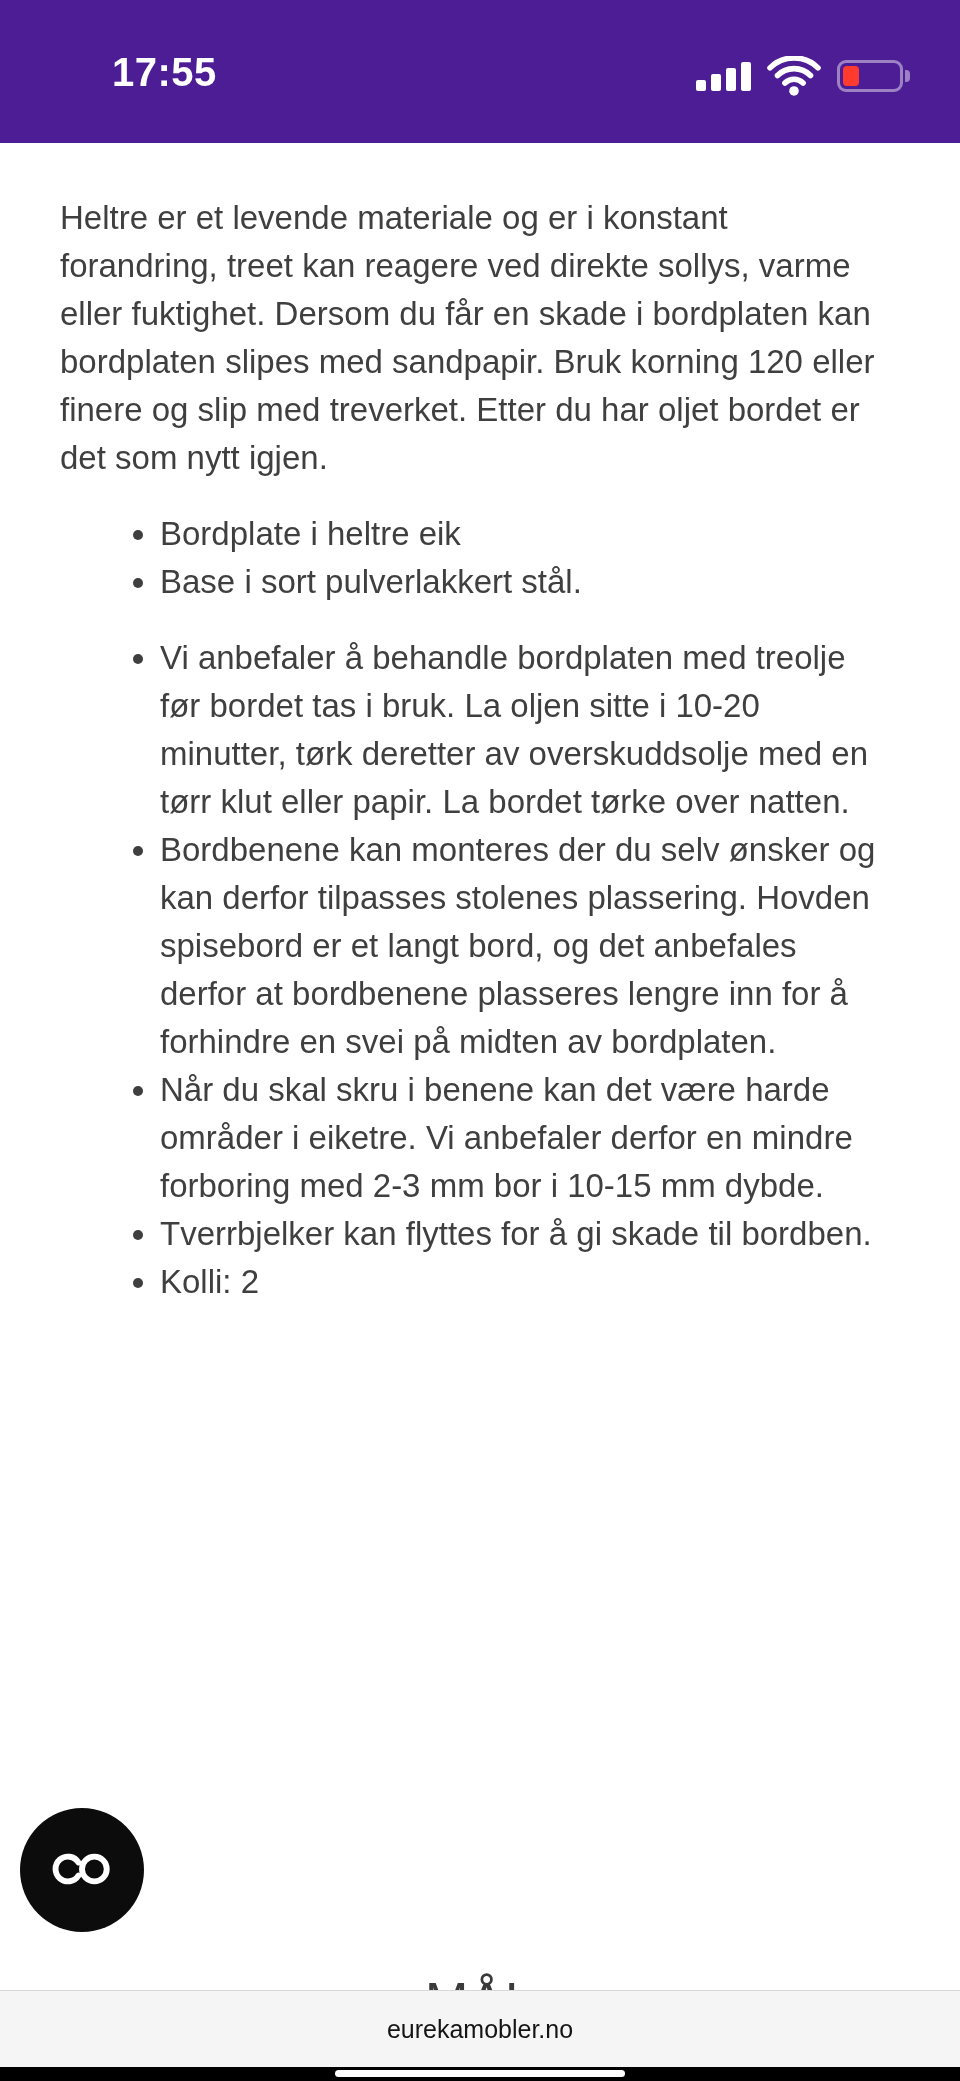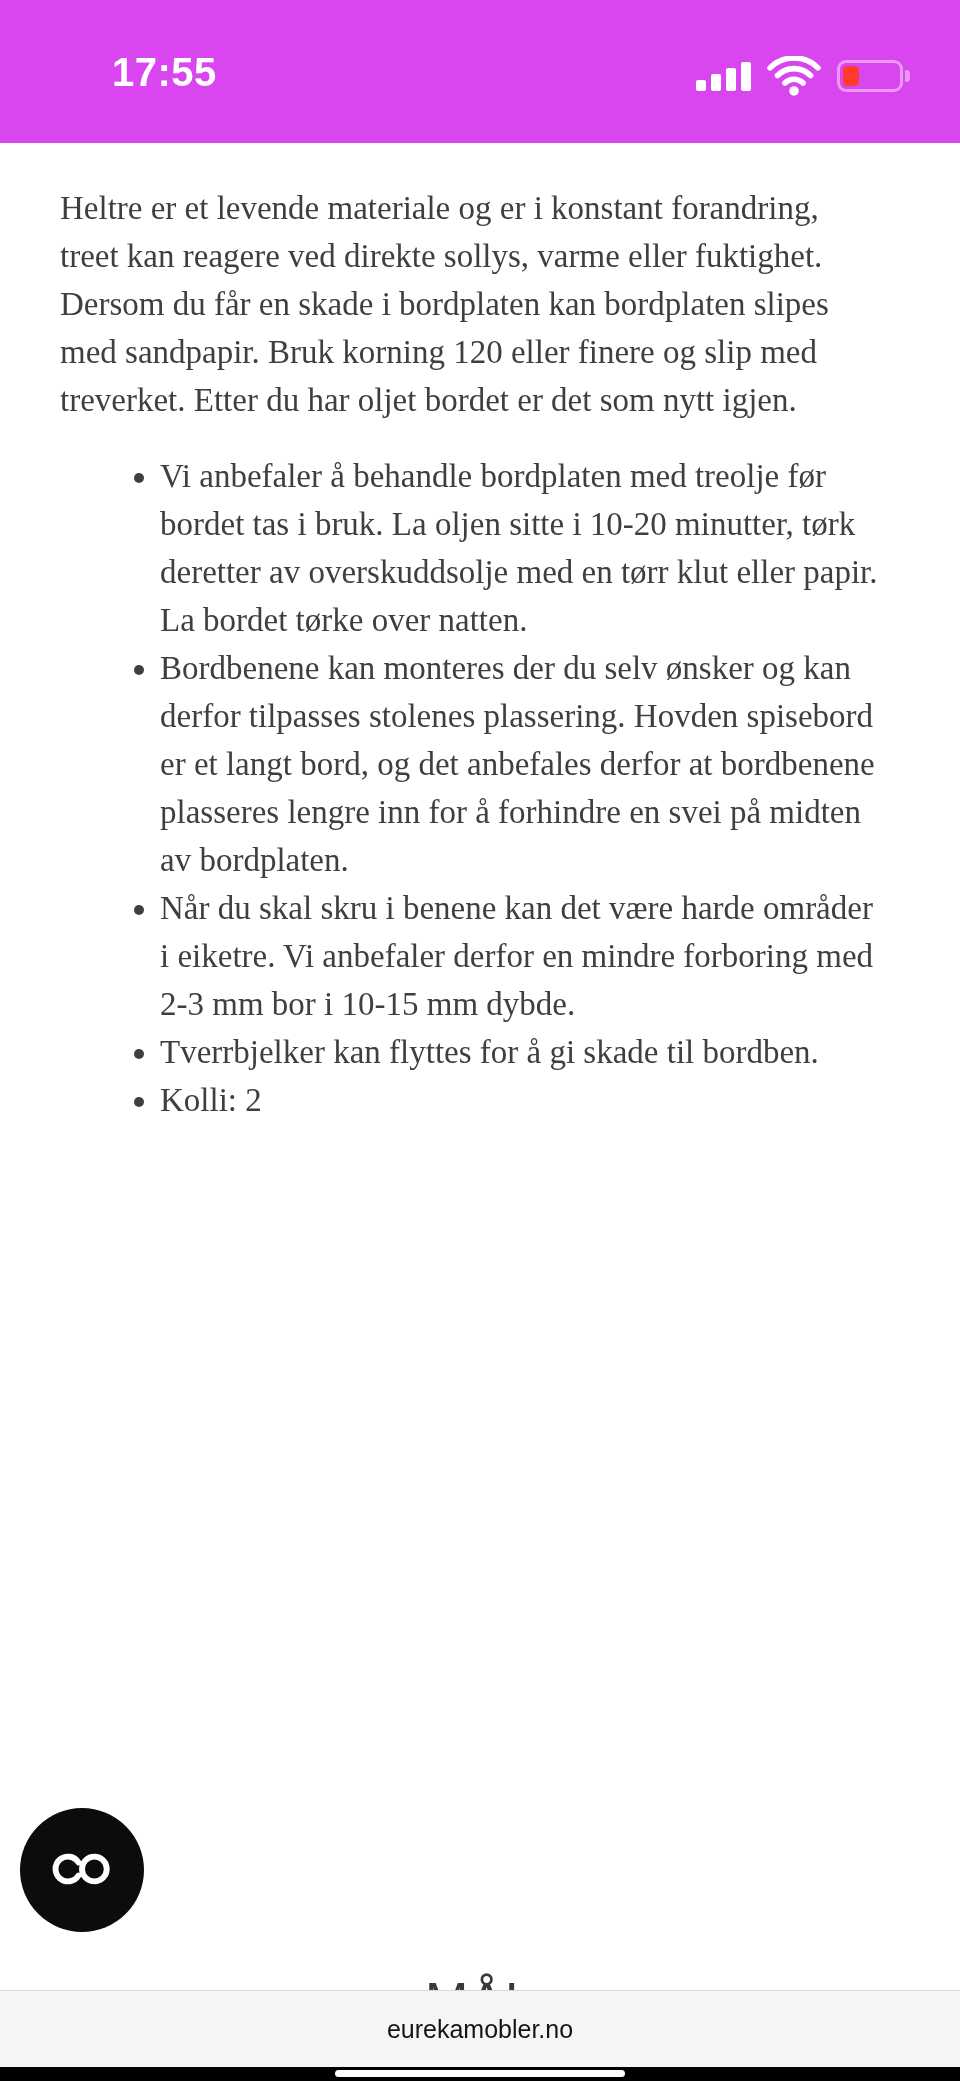--- a/index.html
+++ b/index.html
@@ -7,21 +7,21 @@
     width:960px; height:2081px;
     position:relative;
     background:#ffffff;
     overflow:hidden;
     font-family:"Liberation Sans","DejaVu Sans",sans-serif;
   }
 
   
   .status-bar {
     position:absolute; top:0; left:0; width:960px; height:143px;
-    background:#d946ef; color:#fff; z-index:30;
+    background:#4c1d95; color:#fff; z-index:30;
   }
   .status-time {
     position:absolute; left:112px; top:50px;
     font-size:40px; font-weight:700; letter-spacing:0.5px; color:#fff;
   }
   .status-icons {
     position:absolute; right:50px; top:56px;
     display:flex; align-items:center; gap:16px; height:40px;
   }
   .signal { display:flex; align-items:flex-end; gap:5px; height:30px; }
@@ -36,21 +36,21 @@
     width:66px; height:32px; border:3px solid rgba(255,255,255,0.45);
     border-radius:9px; padding:3px; box-sizing:border-box;
   }
   .battery-fill { width:16px; height:100%; background:#ff3b30; border-radius:4px; }
   .battery-cap {
     width:5px; height:12px; background:rgba(255,255,255,0.45);
     border-radius:0 4px 4px 0; margin-left:2px;
   }
 
   
-  .content { position:absolute; top:141px; left:0; width:944px; color:#404040;font-family:Liberation Serif, serif; }
+  .content { position:absolute; top:151px; left:0; width:944px; color:#404040; }
   .intro {
     margin:43px 60px 0 60px;
     font-size:33px; line-height:48px; color:#3f3f3f;
   }
   h2.section-heading {
     margin:0 60px; font-size:56px; line-height:64px;
     font-weight:400; color:#363636; letter-spacing:0.2px;
   }
   .mt-sm { margin-top:48px !important; }
   .mt-lg { margin-top:152px !important; }
@@ -118,20 +118,24 @@
         <div class="battery-fill"></div>
       </div>
       <div class="battery-cap"></div>
     </div>
   </div>
 </div>
 
 <main class="content">
   <p class="intro">Heltre er et levende materiale og er i konstant forandring, treet kan reagere ved direkte sollys, varme eller fuktighet. Dersom du får en skade i bordplaten kan bordplaten slipes med sandpapir. Bruk korning 120 eller finere og slip med treverket. Etter du har oljet bordet er det som nytt igjen.</p>
 
+  <ul class="bullets">
+    <li>Bordplate i heltre eik</li>
+    <li>Base i sort pulverlakkert stål.</li>
+  </ul>
 
   <ul class="bullets mt-md">
     <li>Vi anbefaler å behandle bordplaten med treolje før bordet tas i bruk. La oljen sitte i 10-20 minutter, tørk deretter av overskuddsolje med en tørr klut eller papir. La bordet tørke over natten.</li>
     <li>Bordbenene kan monteres der du selv ønsker og kan derfor tilpasses stolenes plassering. Hovden spisebord er et langt bord, og det anbefales derfor at bordbenene plasseres lengre inn for å forhindre en svei på midten av bordplaten.</li>
     <li>Når du skal skru i benene kan det være harde områder i eiketre. Vi anbefaler derfor en mindre forboring med 2-3 mm bor i 10-15 mm dybde.</li>
     <li>Tverrbjelker kan flyttes for å gi skade til bordben.</li>
     <li>Kolli: 2</li>
   </ul>
 </main>
 

